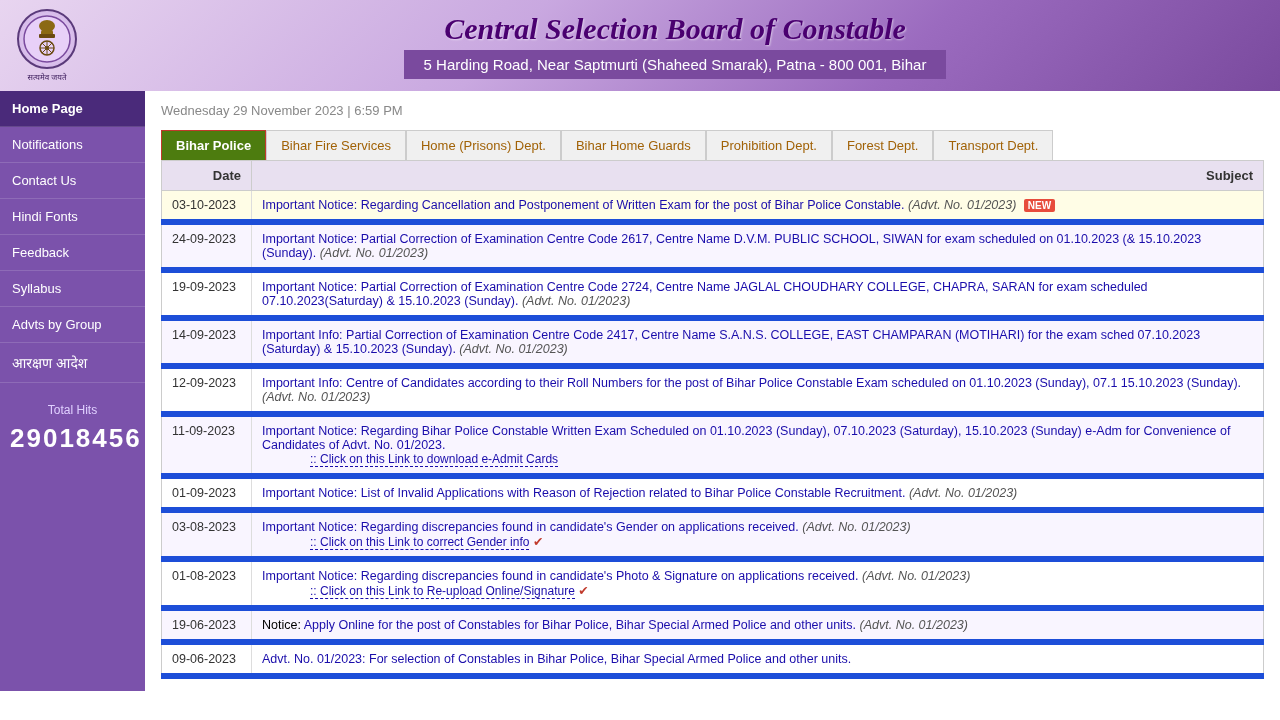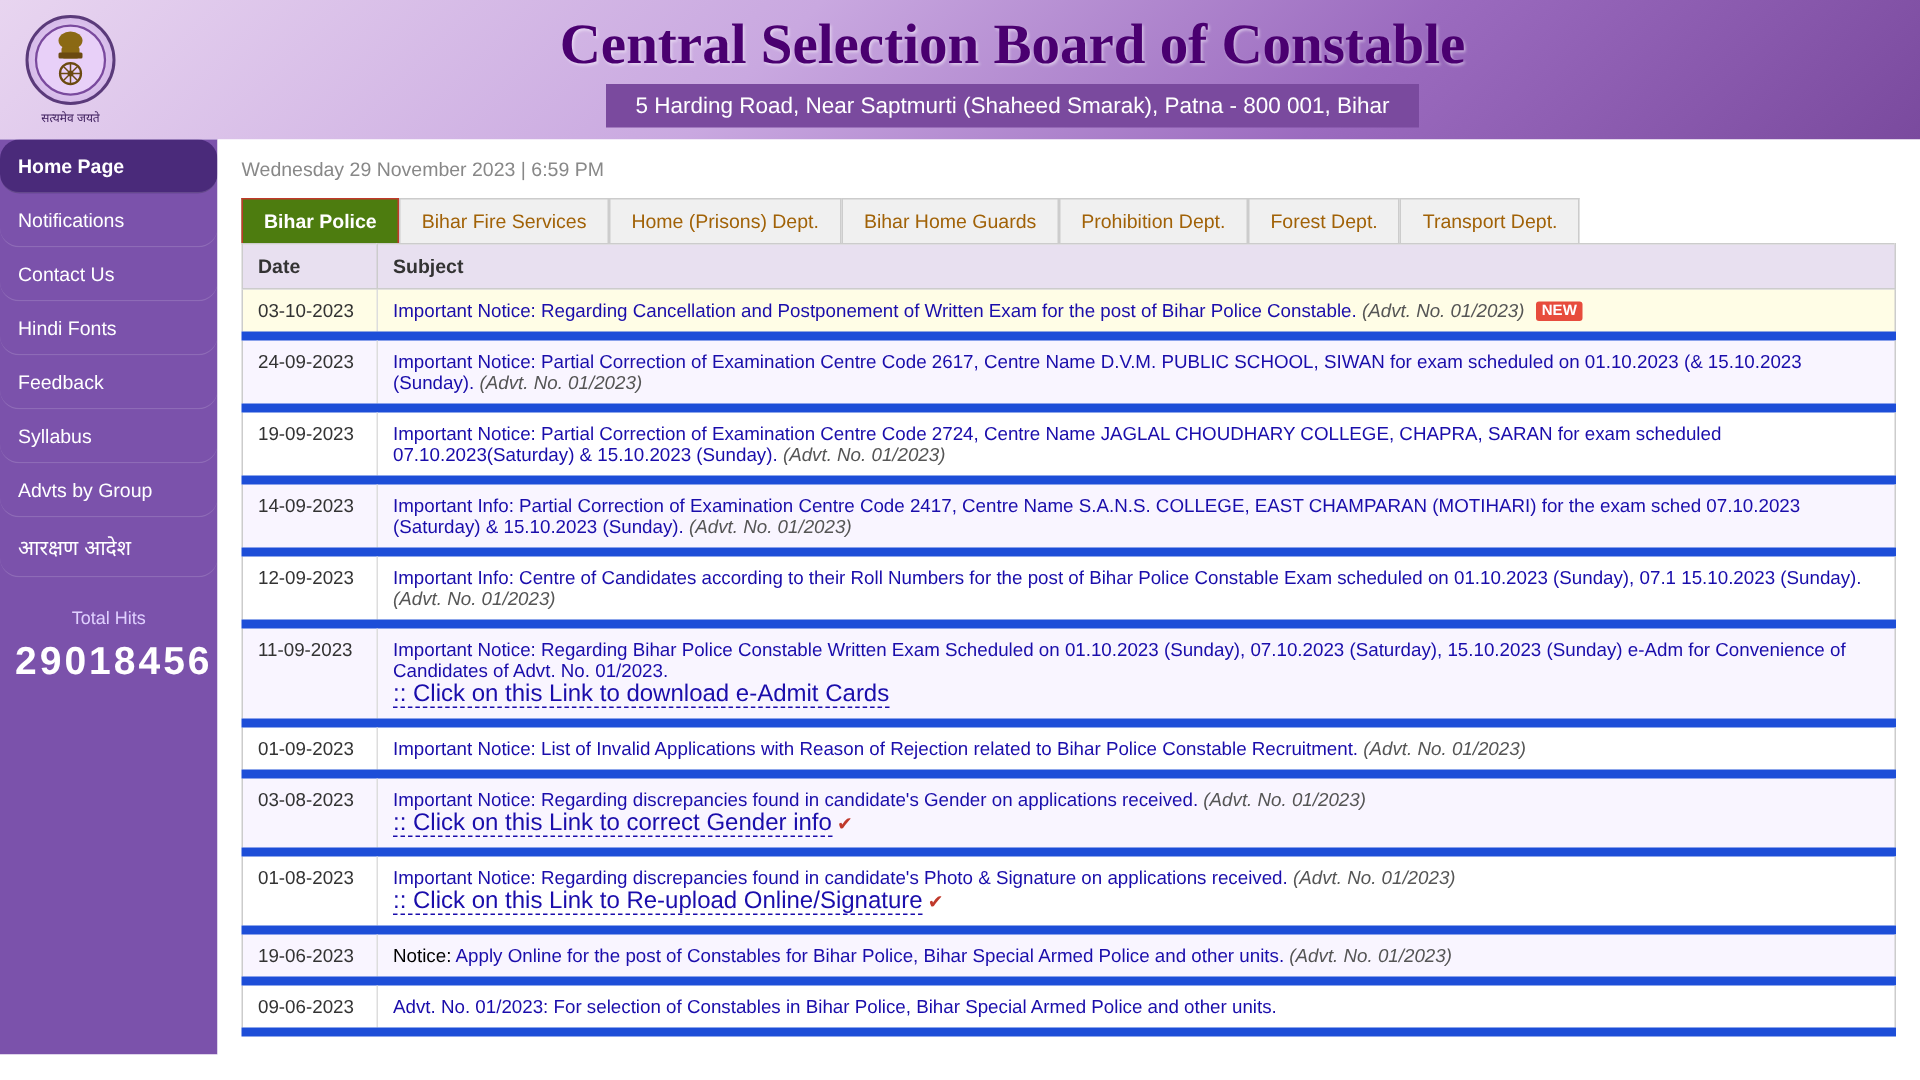--- a/index.html
+++ b/index.html
@@ -44,21 +44,22 @@
       font-size: 8px;
       color: #3a1a5a;
       text-align: center;
       margin-top: 2px;
     }
     .title-area {
       flex: 1;
       text-align: center;
     }
     .title-main {
-      font-size: 38px;
+      font-size: 30px;
+      font-style: italic;
       font-weight: bold;
       color: #4a0070;
       text-shadow: 1px 1px 2px rgba(255,255,255,0.5);
       font-family: 'Georgia', serif;
     }
     .title-sub {
       background: #7a4a9e;
       color: #fff;
       padding: 6px 20px;
       font-size: 15px;
@@ -77,21 +78,20 @@
       flex-shrink: 0;
     }
     .sidebar-item {
       display: block;
       color: #fff;
       padding: 10px 12px;
       font-size: 13px;
       text-decoration: none;
       border-bottom: 1px solid rgba(255,255,255,0.15);
       cursor: pointer;
-      border-radius: 13px;
     }
     .sidebar-item:hover, .sidebar-item.active {
       background: #5a3a8a;
     }
     .sidebar-item.active {
       background: #4a2a7a;
       font-weight: bold;
     }
     .sidebar-item.devanagari {
       font-size: 14px;
@@ -158,21 +158,21 @@
 
     
     .notices-table {
       width: 100%;
       border-collapse: collapse;
       border: 1px solid #ccc;
     }
     .notices-table th {
       background: #e8e0f0;
       padding: 7px 10px;
-      text-align: left;
+      text-align: right;
       font-size: 13px;
       border-bottom: 1px solid #ccc;
       border-right: 1px solid #ccc;
       color: #333;
       margin-left: 18px;
     }
     .notices-table td {
       padding: 7px 10px;
       vertical-align: top;
       border-bottom: 6px solid #1d4ed8;
@@ -209,21 +209,22 @@
       font-weight: bold;
       padding: 1px 4px;
       margin-left: 4px;
       border-radius: 2px;
       vertical-align: middle;
     }
     .sub-link {
       color: #1a0dab;
       text-decoration: none;
       border-bottom: 1px dashed #1a0dab;
-      font-size: 16px;
+      font-size: 12px;
+      margin-left: 48px;
     }
     .check-mark {
       color: #c0392b;
     }
   </style>
 </head>
 <body>
 
 <div class="header">
   <div class="logo-area">

